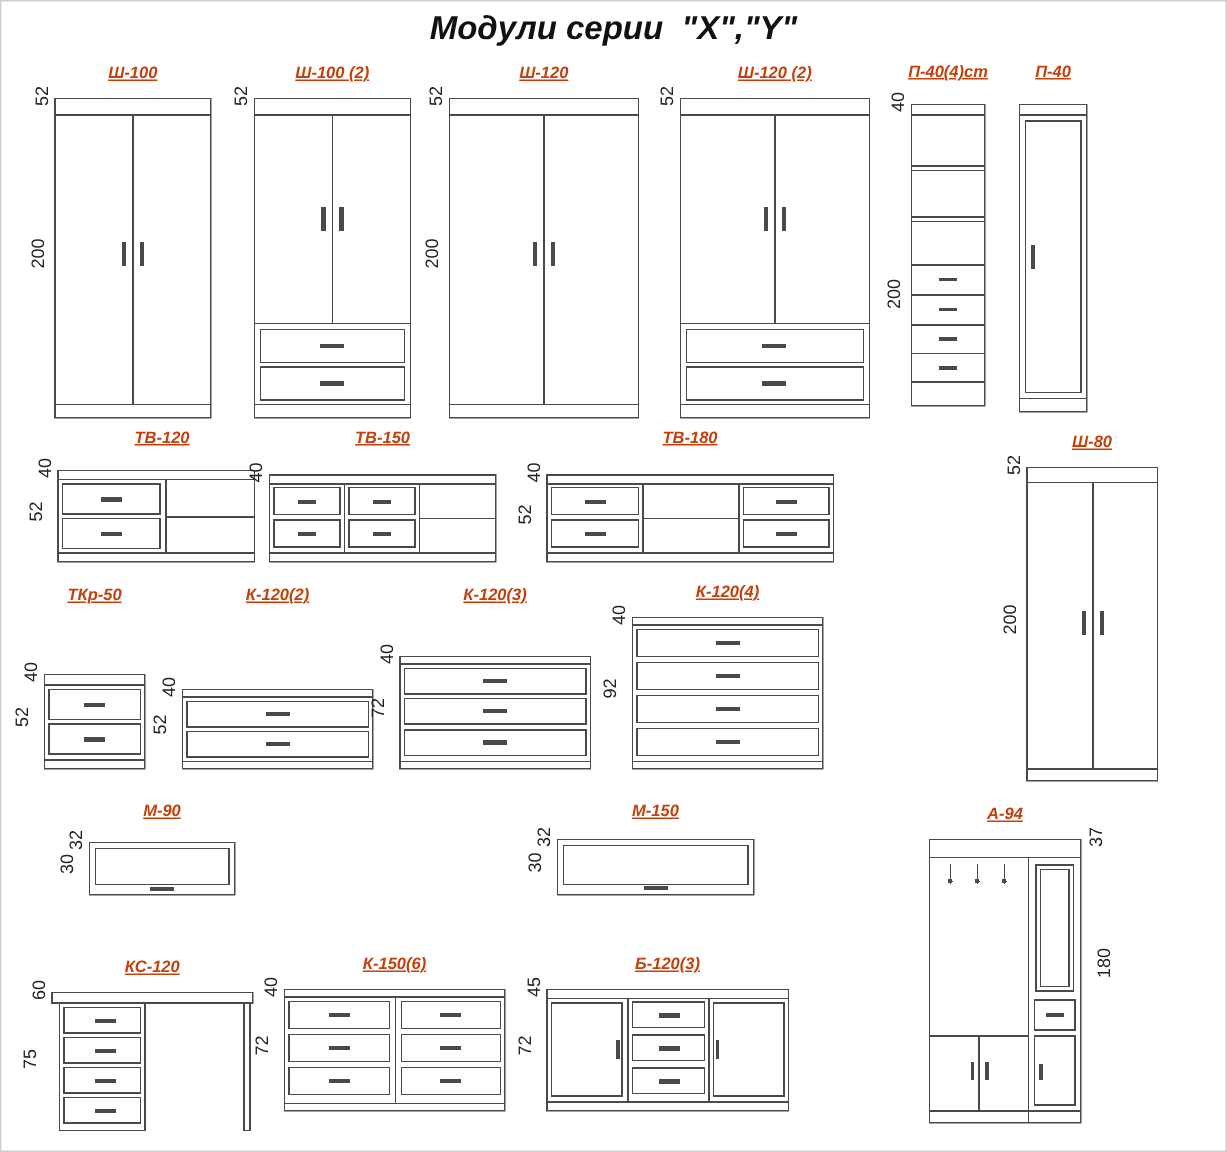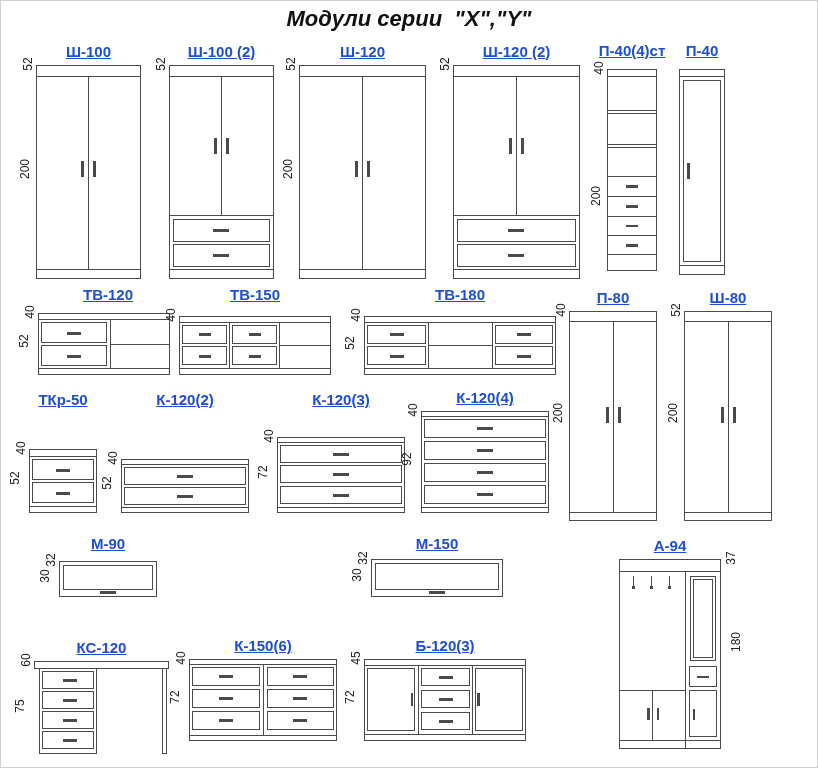--- a/index.html
+++ b/index.html
@@ -2,22 +2,22 @@
 <html><head>
 <meta charset="utf-8">
 <style>
   html,body{margin:0;padding:0;background:#ffffff;}
   #page{position:relative;width:818px;height:768px;background:#fff;border:1px solid #cfcfcf;
         box-sizing:border-box;font-family:"Liberation Sans",sans-serif;overflow:hidden;}
   #title{position:absolute;top:5px;left:0;width:100%;text-align:center;font-size:22px;
          font-weight:bold;font-style:italic;color:#111;white-space:pre;}
   .module{position:absolute;}
   .mlabel{position:absolute;top:-22px;left:50%;transform:translateX(-50%);
-          font-size:15px;font-weight:bold;text-decoration:underline;
-          color:#1d4ed8;white-space:nowrap;}
+          font-size:11px;font-weight:bold;font-style:italic;text-decoration:underline;
+          color:#c2410c;white-space:nowrap;}
   .dim{position:absolute;font-size:12px;color:#222;white-space:nowrap;line-height:14px;}
   .rot{transform:rotate(-90deg);transform-origin:center;}
   .dim-top{left:-15px;top:-8px;}
   .dim-side{left:-21px;top:calc(50% - 10px);}
   .dim-top-r{left:calc(100% + 3px);top:-8px;}
   .dim-side-r{left:calc(100% + 5px);top:40%;}
   .dim-bottom{left:0;width:100%;text-align:center;top:calc(100% + 4px);}
   svg.draw{display:block;stroke:#4a4a4a;stroke-width:1;fill:none;}
   svg.draw .h{fill:#4a4a4a;stroke:none;}
 </style>
@@ -179,33 +179,20 @@
       <rect x="3.5" y="30.5" width="58" height="18"></rect>
       <rect class="h" x="26" y="38.5" width="14" height="3"></rect>
       <line x1="64.5" y1="29.5" x2="128.5" y2="29.5"></line>
       <rect x="131.5" y="9" width="57" height="18"></rect>
       <rect class="h" x="153" y="17" width="14" height="3"></rect>
       <rect x="131.5" y="30.5" width="57" height="18"></rect>
       <rect class="h" x="153" y="38.5" width="14" height="3"></rect>
     </svg>
   </div>
 
-  <div class="module" style="left:568px;top:310px;width:88px;height:210px">
-    <div class="mlabel">П-80</div>
-    <span class="dim rot dim-top">40</span>
-    <span class="dim rot dim-side">200</span>
-    <svg class="draw" width="88" height="210" viewBox="0 0 88 210" shape-rendering="crispEdges">
-      <rect x="0.5" y="0.5" width="87" height="209"></rect>
-      <line x1="0.5" y1="10.5" x2="87.5" y2="10.5"></line>
-      <line x1="0.5" y1="201.5" x2="87.5" y2="201.5"></line>
-      <line x1="44.5" y1="10.5" x2="44.5" y2="201.5"></line>
-      <rect class="h" x="37" y="96" width="3" height="16"></rect>
-      <rect class="h" x="49" y="96" width="3" height="16"></rect>
-    </svg>
-  </div>
 
   <div class="module" style="left:683px;top:310px;width:88px;height:210px">
     <div class="mlabel">Ш-80</div>
     <span class="dim rot dim-top">52</span>
     <span class="dim rot dim-side">200</span>
     <svg class="draw" width="88" height="210" viewBox="0 0 88 210" shape-rendering="crispEdges">
       <rect x="0.5" y="0.5" width="87" height="209"></rect>
       <line x1="0.5" y1="10.5" x2="87.5" y2="10.5"></line>
       <line x1="0.5" y1="201.5" x2="87.5" y2="201.5"></line>
       <line x1="44.5" y1="10.5" x2="44.5" y2="201.5"></line>
@@ -237,21 +224,21 @@
       <rect x="0.5" y="0.5" width="127" height="53"></rect>
       <line x1="0.5" y1="5.5" x2="127.5" y2="5.5"></line>
       <line x1="0.5" y1="48.5" x2="127.5" y2="48.5"></line>
       <rect x="3.5" y="8.5" width="121" height="17"></rect>
       <rect class="h" x="56" y="15.5" width="16" height="3"></rect>
       <rect x="3.5" y="28.5" width="121" height="17"></rect>
       <rect class="h" x="56" y="35.5" width="16" height="3"></rect>
     </svg>
   </div>
 
-  <div class="module" style="left:276px;top:436px;width:128px;height:76px">
+  <div class="module" style="left:265px;top:436px;width:128px;height:76px">
     <div class="mlabel" style="top:-46px">К-120(3)</div>
     <span class="dim rot dim-top">40</span>
     <span class="dim rot dim-side">72</span>
     <svg class="draw" width="128" height="76" viewBox="0 0 128 76" shape-rendering="crispEdges">
       <rect x="0.5" y="0.5" width="127" height="75"></rect>
       <line x1="0.5" y1="5.5" x2="127.5" y2="5.5"></line>
       <line x1="0.5" y1="70.5" x2="127.5" y2="70.5"></line>
       <rect x="3.5" y="8.5" width="121" height="17"></rect>
       <rect class="h" x="56" y="15.5" width="16" height="3"></rect>
       <rect x="3.5" y="28.5" width="121" height="17"></rect>

